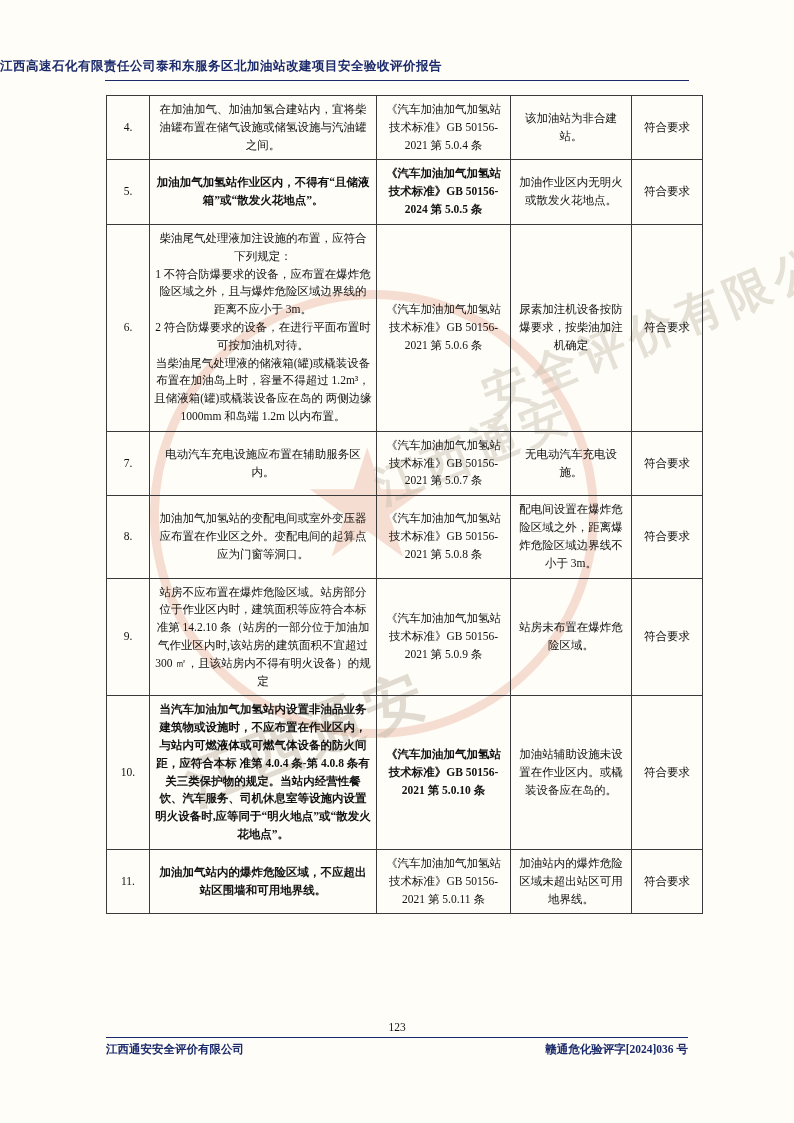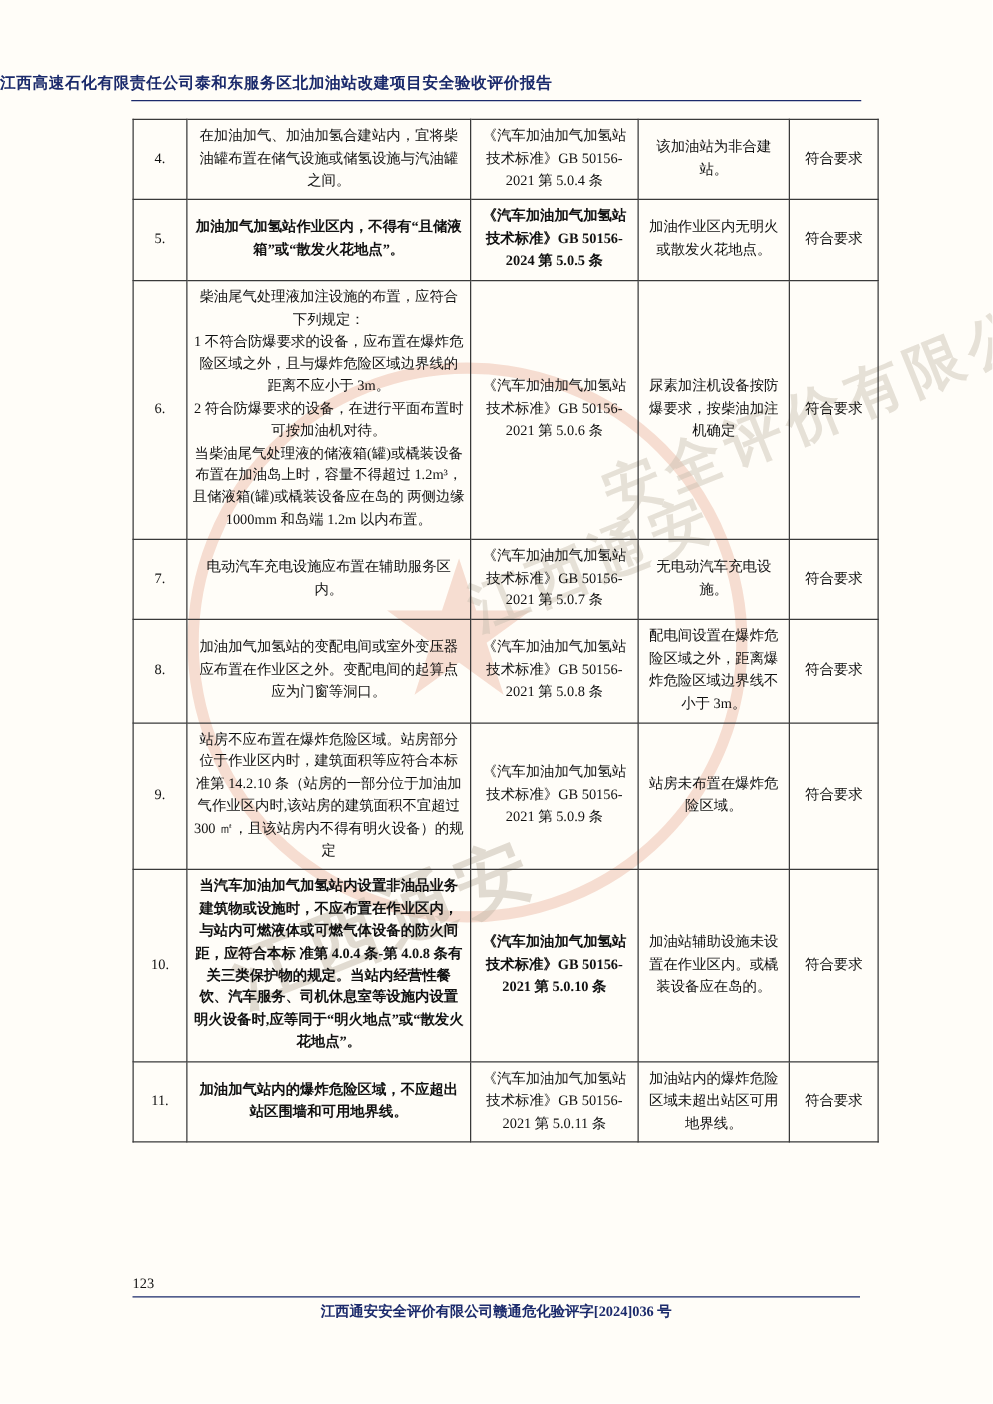--- a/index.html
+++ b/index.html
@@ -107,32 +107,32 @@
   .bold { font-weight: bold; }
 
   .footer {
     position: absolute;
     left: 106px;
     right: 106px;
     bottom: 66px;
     z-index: 10;
   }
   .page-num {
-    text-align: left;
+    text-align: center;
     font-size: 11.5px;
     color: #111;
     margin-bottom: 4px;
   }
   .footer-rule {
     border-bottom: 1px solid #1b2a6b;
     margin-bottom: 4px;
   }
   .footer-row {
     display: flex;
-    justify-content: center;
+    justify-content: space-between;
     font-size: 11.5px;
     font-weight: bold;
     color: #1b2a6b;
   }
 </style>
 </head>
 <body>
 
 <div class="page">
 

